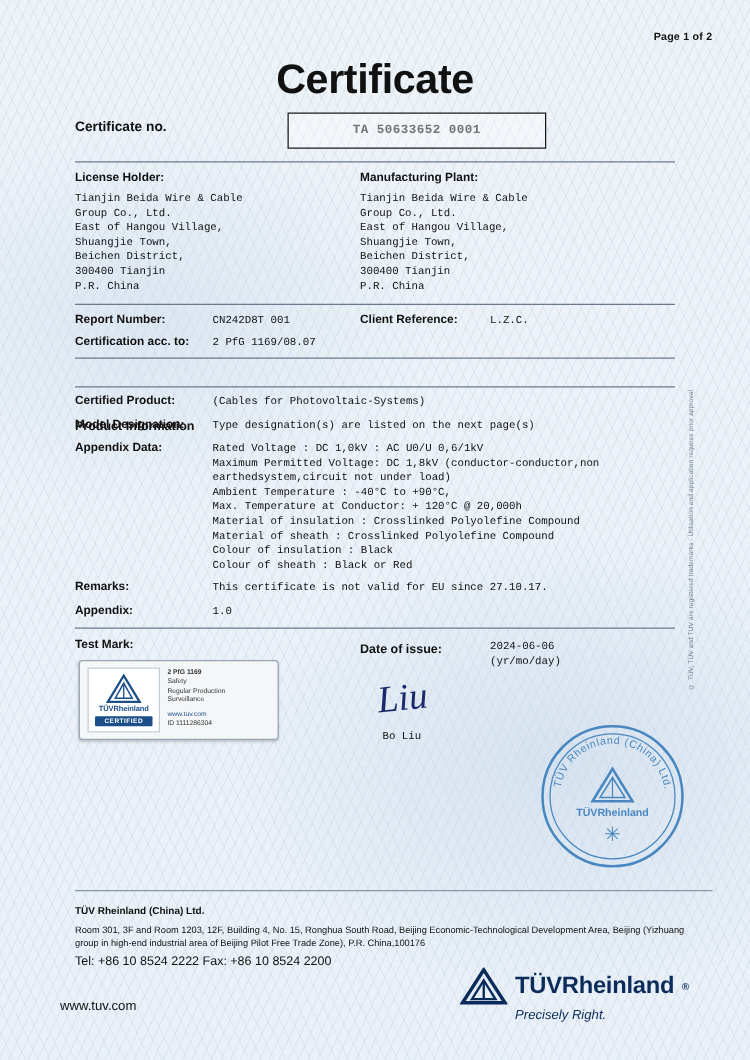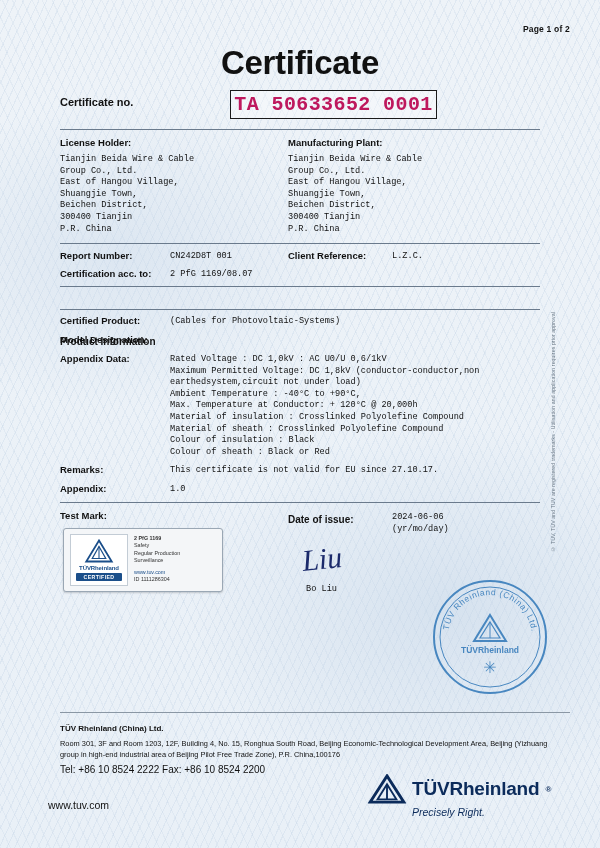--- a/index.html
+++ b/index.html
@@ -75,23 +75,23 @@
     left: 200px;
     top: 78px;
     width: 205px;
     height: 27px;
     border: 1.6px solid #1a1a1a;
     background: rgba(255,255,255,0.35);
     display: flex;
     align-items: center;
     justify-content: center;
     font-family: "Liberation Mono", monospace;
-    font-size: 20px;
-    font-weight: bold;
-    color: #be185d;
+    font-size: 10px;
+    font-weight: bold;
+    color: #737373;
     letter-spacing: 0.4px;
     text-align: center;
   }
   
   .rule {
     position: absolute;
     left: 30px;
     width: 480px;
     border-top: 1px solid #6a7a8c;
     height: 0;
@@ -332,20 +332,21 @@
     <div class="rule" style="top:274px;"></div>
 
     <div class="sect-title" style="left:30px; top:282px;margin-top:42px;">Product Information</div>
 
     <div class="rule" style="top:297px;"></div>
 
     <div class="lbl" style="left:30px; top:303px;">Certified Product:</div>
     <div class="mono" style="left:140px; top:304px;">(Cables for Photovoltaic-Systems)</div>
 
     <div class="lbl" style="left:30px; top:322px;">Model Designation:</div>
+    <div class="mono" style="left:140px; top:323px;">Type designation(s) are listed on the next page(s)</div>
 
     <div class="lbl" style="left:30px; top:341px;">Appendix Data:</div>
     <div class="mono" style="left:140px; top:342px;">Rated Voltage : DC 1,0kV : AC U0/U 0,6/1kV
 Maximum Permitted Voltage: DC 1,8kV (conductor-conductor,non
 earthedsystem,circuit not under load)
 Ambient Temperature : -40°C to +90°C,
 Max. Temperature at Conductor: + 120°C @ 20,000h
 Material of insulation : Crosslinked Polyolefine Compound
 Material of sheath : Crosslinked Polyolefine Compound
 Colour of insulation : Black

